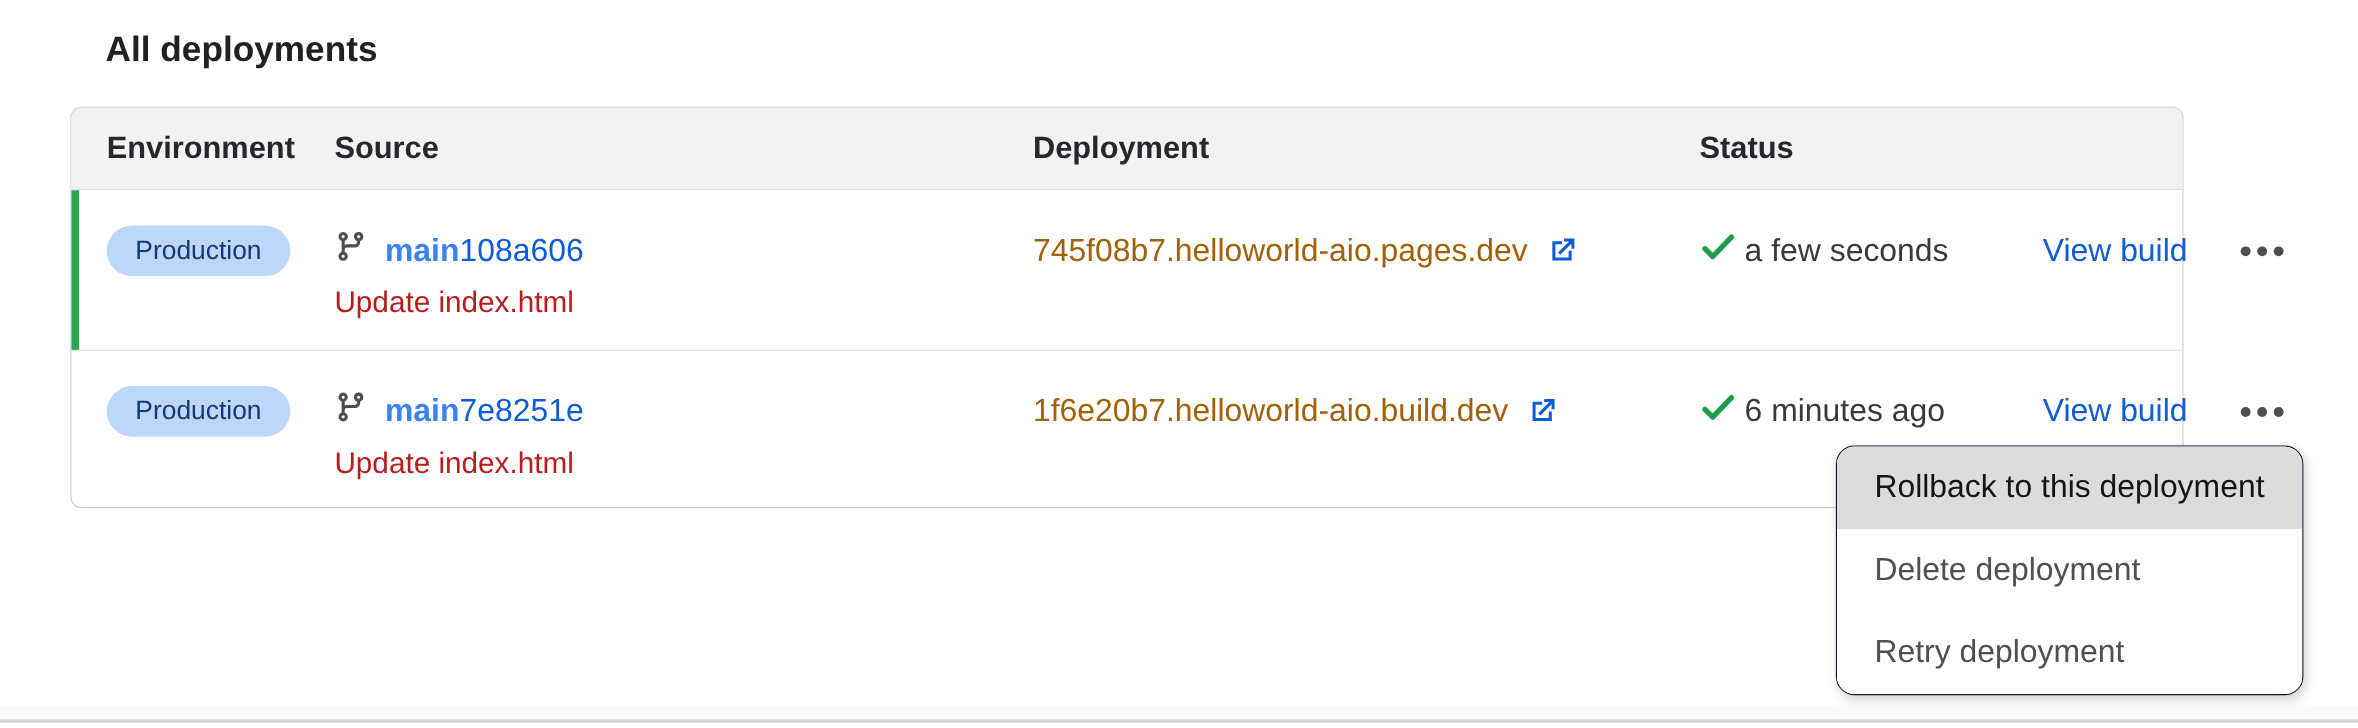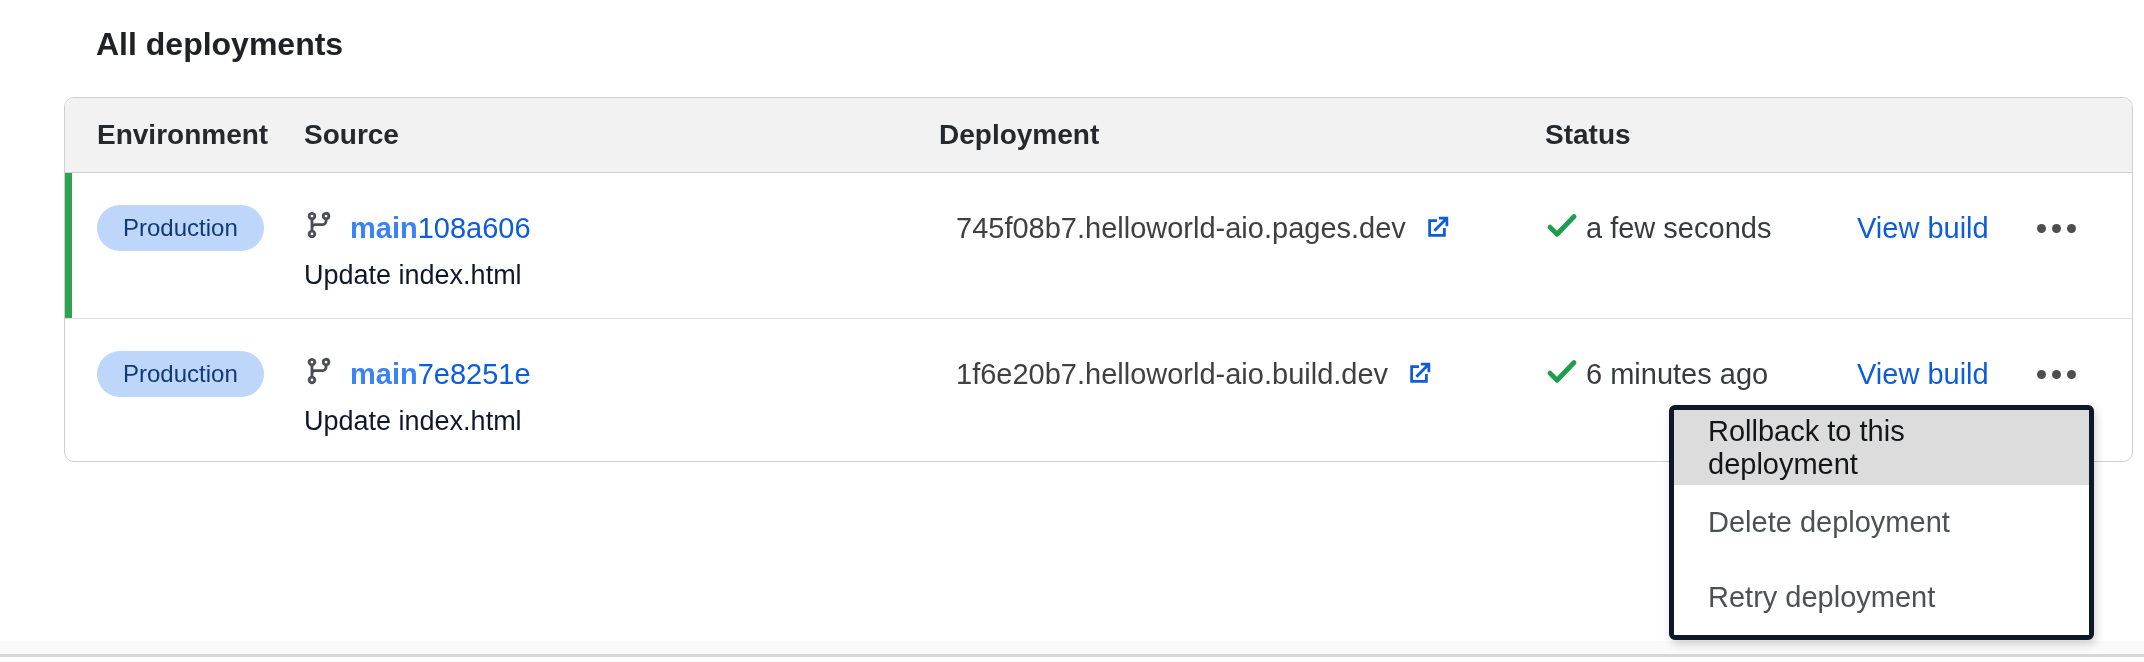--- a/index.html
+++ b/index.html
@@ -20,21 +20,21 @@
     line-height: 36px;
     font-weight: 600;
     color: #202125;
     margin-left: 32px;
   }
 
   .deploy-table {
     position: absolute;
     left: 64px;
     top: 97px;
-    width: 2069px;
+    width: 1921px;
     height: 365px;
     border: 1px solid #cdd0d3;
     border-radius: 10px;
     background: #ffffff;
   }
 
   .grid-cols {
     display: grid;
     grid-template-columns: 207px 635px 606px 312px 180px 1fr;
     padding: 0 12px 0 32px;
@@ -90,25 +90,25 @@
     margin-left: 16px;
   }
   .commit-link {
     color: #0d5cd8;
     text-decoration: none;
     cursor: pointer;
   }
   .commit-msg {
     margin-top: 9px;
     font-size: 27px;
-    color: #0f172a;
+    color: #b91c1c;
   }
 
   .deploy-line { gap: 16px; }
-  .deploy-url { color: #404040; margin-left: 17px; }
+  .deploy-url { color: #a16207; }
   .ext-link { display: inline-flex; cursor: pointer; }
 
   .status-line { gap: 7px; }
   .status-text { color: #383b3e; }
 
   .view-build-link {
     display: inline-block;
     line-height: 46px;
     color: #0d5cd8;
     text-decoration: none;
@@ -131,22 +131,22 @@
     border-radius: 50%;
     background: #4c4f52;
   }
 
   .context-menu {
     position: absolute;
     left: 1669px;
     top: 405px;
     width: 425px;
     background: #ffffff;
-    border: 5px solid #0f172a;
-    border-radius: 6px;
+    border: 1px solid #0f172a;
+    border-radius: 17px;
     overflow: hidden;
     box-shadow: 2px 4px 10px rgba(0,0,0,0.18);
     z-index: 10;
   }
   .menu-item {
     height: 75px;
     display: flex;
     align-items: center;
     padding: 0 34px;
     font-size: 29px;

